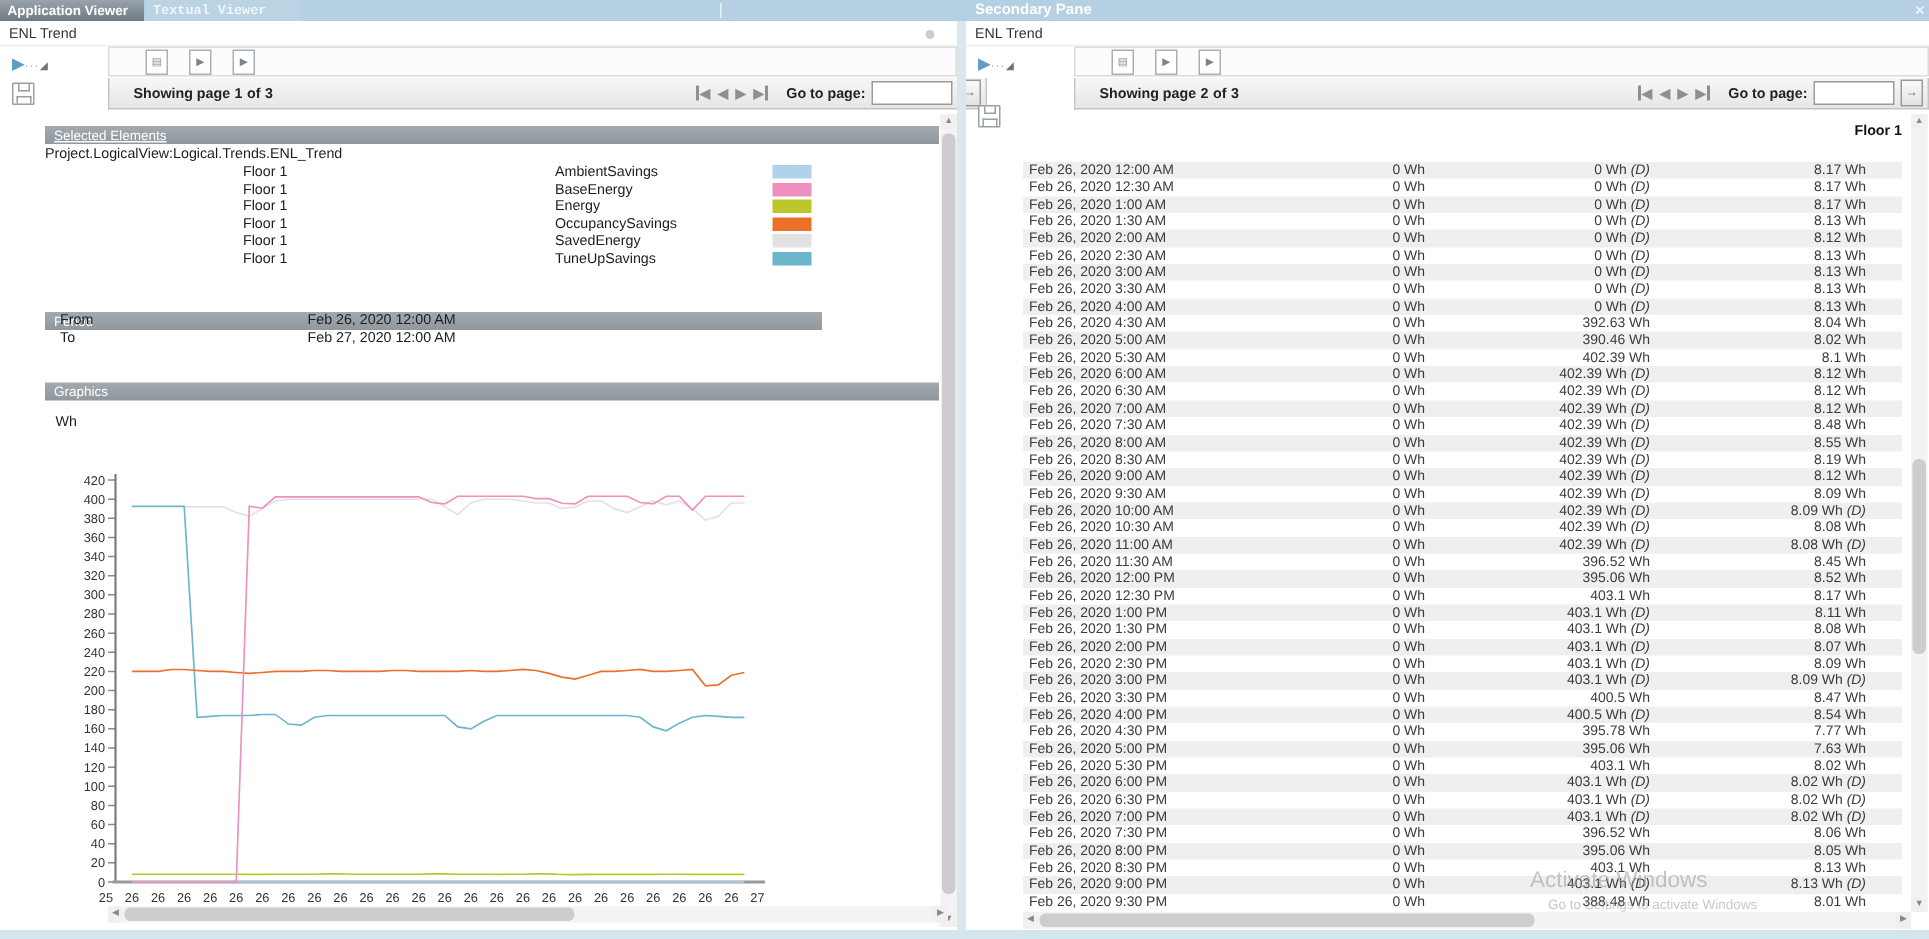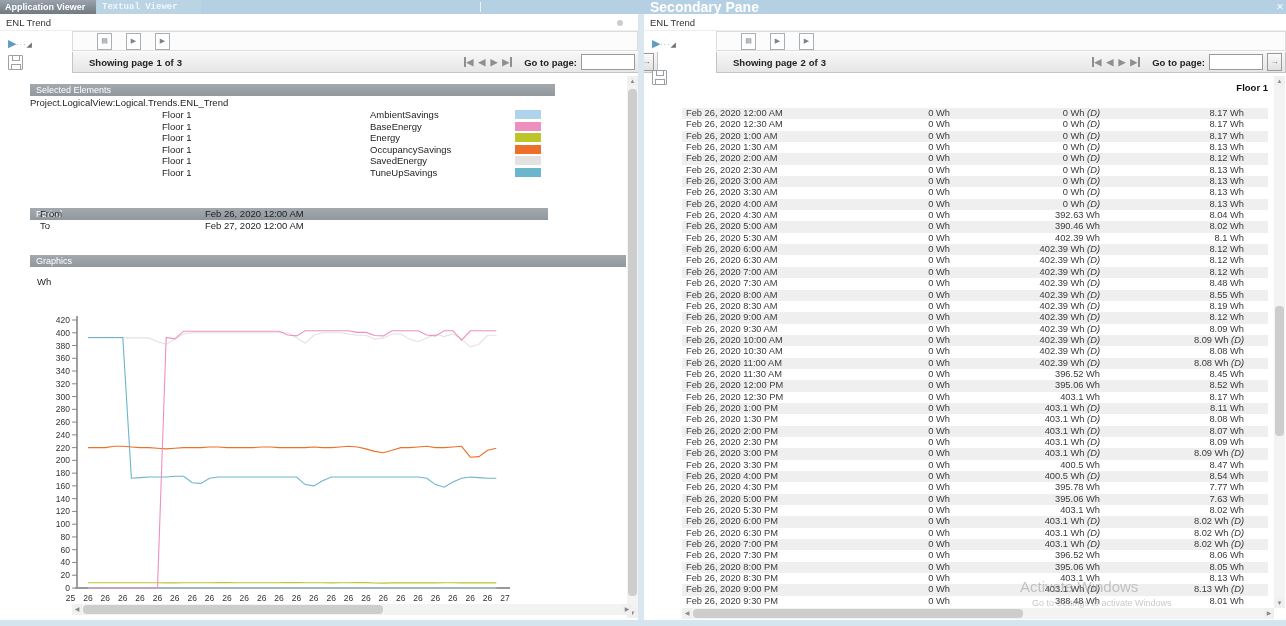--- a/index.html
+++ b/index.html
@@ -10,21 +10,21 @@
   .tabbar{left:0;top:0;width:1286px;height:14px;background:#b5d0e2;border-bottom:1px solid #9fb6c4;}
   .tab-app{left:0;top:0;width:96px;height:14px;background:linear-gradient(#9aa3ab,#707a82);
            color:#fff;font-size:9px;font-weight:bold;line-height:14px;padding-left:5px;box-sizing:border-box;}
   .tab-text{left:97px;top:0;width:104px;height:28px;background:#bad4e4;color:#eef6fb;
             font-size:9px;font-weight:bold;line-height:14px;padding-left:5px;box-sizing:border-box;font-family:Liberation Mono, monospace;}
   .tab-div{left:480px;top:2px;width:1px;height:10px;background:#e9f3f9;}
   .btn-operating{left:1064px;top:0;width:68px;height:13px;background:linear-gradient(#fdfdfd,#e9e9e9);
                  border:1px solid #5c5c5c;font-size:9px;font-weight:bold;text-align:center;
                  line-height:12px;box-sizing:border-box;color:#111;}
   .sec-header{left:644px;top:0;width:642px;height:14px;background:#b5d0e2;color:#fff;
-              font-size:14px;font-weight:bold;line-height:14px;padding-left:6px;box-sizing:border-box;}
+              font-size:10px;font-weight:bold;line-height:14px;padding-left:6px;box-sizing:border-box;}
   .sec-close{left:1274px;top:1px;width:12px;height:12px;color:#fff;font-size:9px;line-height:12px;text-align:center;}
   
   .title-row{height:17px;font-size:9.5px;line-height:17px;color:#333;border-bottom:1px solid #efefef;background:#fff;}
   .dot{width:6px;height:6px;border-radius:3px;background:#ccc;}
   .toolbar{height:20px;background:#fcfcfc;border:1px solid #dcdcdc;box-sizing:border-box;
            display:flex;align-items:center;gap:14px;padding-left:24px;}
   .tb-icon{width:13px;height:15px;border:1px solid #a8b0b6;background:#fff;font-size:7px;color:#7b848b;
            display:flex;align-items:center;justify-content:center;}
   .play-icon{color:#5e9cc6;font-size:11px;line-height:10px;}
   .play-dots{color:#8aa7bb;font-size:7px;letter-spacing:1px;}
@@ -113,21 +113,21 @@
       <span>◀</span>
       <span>▶</span>
       <span class="bar-r">▶</span>
     </div>
     <span>Go to page:</span>
     <input class="goto-input" style="">
     <div class="go-btn">→</div>
   </div>
 </div>
 
-<div class="abs sec-bar" style="left:30px;top:84px;width:525px;">Selected Elements</div>
+<div class="abs sec-bar" style="left:30px;top:84px;width:596px;text-decoration:underline;">Selected Elements</div>
 <div class="abs path-text" style="left:30px;top:97px;">Project.LogicalView:Logical.Trends.ENL_Trend</div>
 <div class="abs" style="left:30px;top:109px;width:596px;" id="legend-items">
     <div class="legend-row">
       <span class="loc">Floor 1</span>
       <span class="prop">AmbientSavings</span>
       <span class="sw" style="background: rgb(174, 211, 234);"></span>
     </div>
     <div class="legend-row">
       <span class="loc">Floor 1</span>
       <span class="prop">BaseEnergy</span>

